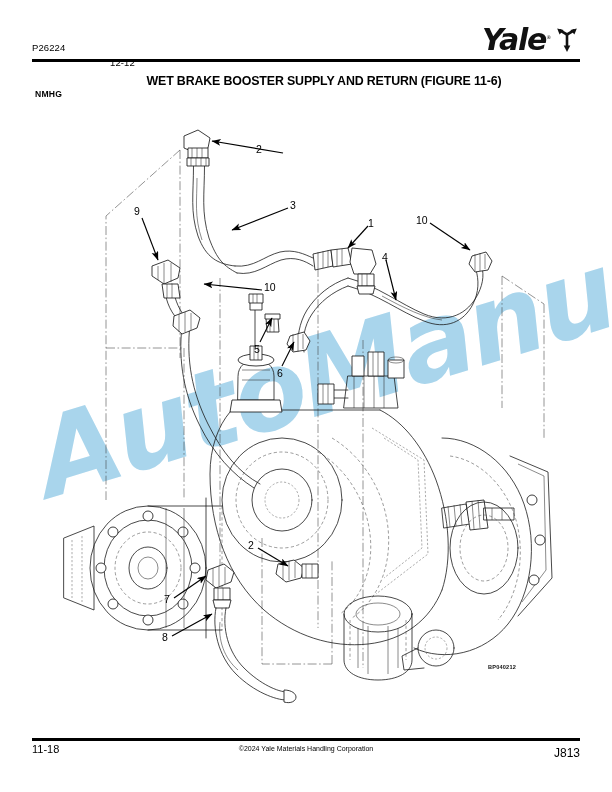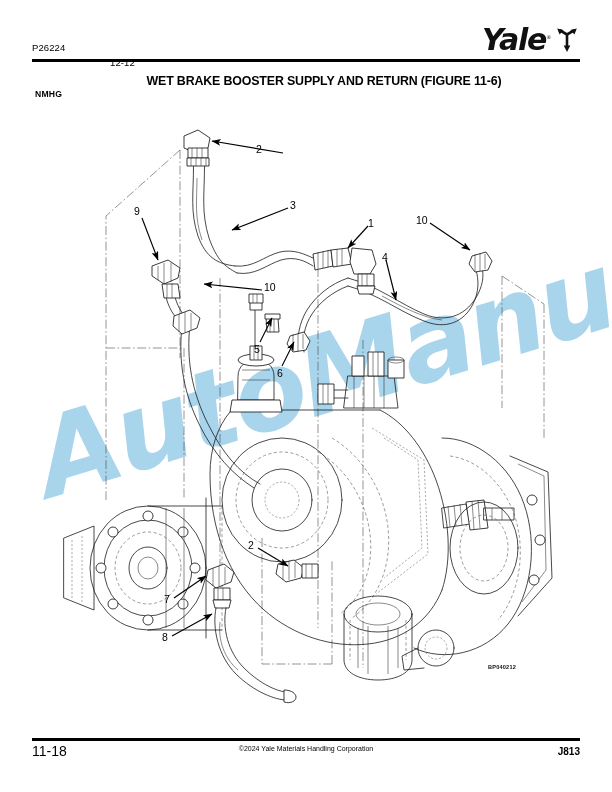--- a/index.html
+++ b/index.html
@@ -38,23 +38,23 @@
 
   
   .callout{position:absolute;font-size:10.5px;font-weight:normal;
            font-family:"Liberation Sans", sans-serif;color:#000;line-height:11px;}
 
   .fig-code{position:absolute;left:456px;top:556px;font-size:5.6px;font-weight:bold;
             letter-spacing:.2px;color:#111;}
 
   
   .ftr-rule{position:absolute;left:32px;top:738px;width:548px;height:2.6px;background:#000;}
-  .ftr-left{position:absolute;left:32px;top:743px;font-size:14px;}
+  .ftr-left{position:absolute;left:32px;top:743px;font-size:11px;}
   .ftr-center{position:absolute;left:0;top:745px;width:612px;text-align:center;font-size:7px;}
-  .ftr-right{position:absolute;right:32px;top:746px;font-size:10px;font-weight:bold;}
+  .ftr-right{position:absolute;right:32px;top:746px;font-size:12px;}
 </style>
 </head>
 <body>
 
 <div class="page">
 
   <div class="hdr-row">
     <span class="hdr-doc">P26224</span>
     <span class="hdr-rev">12-12</span>
 

